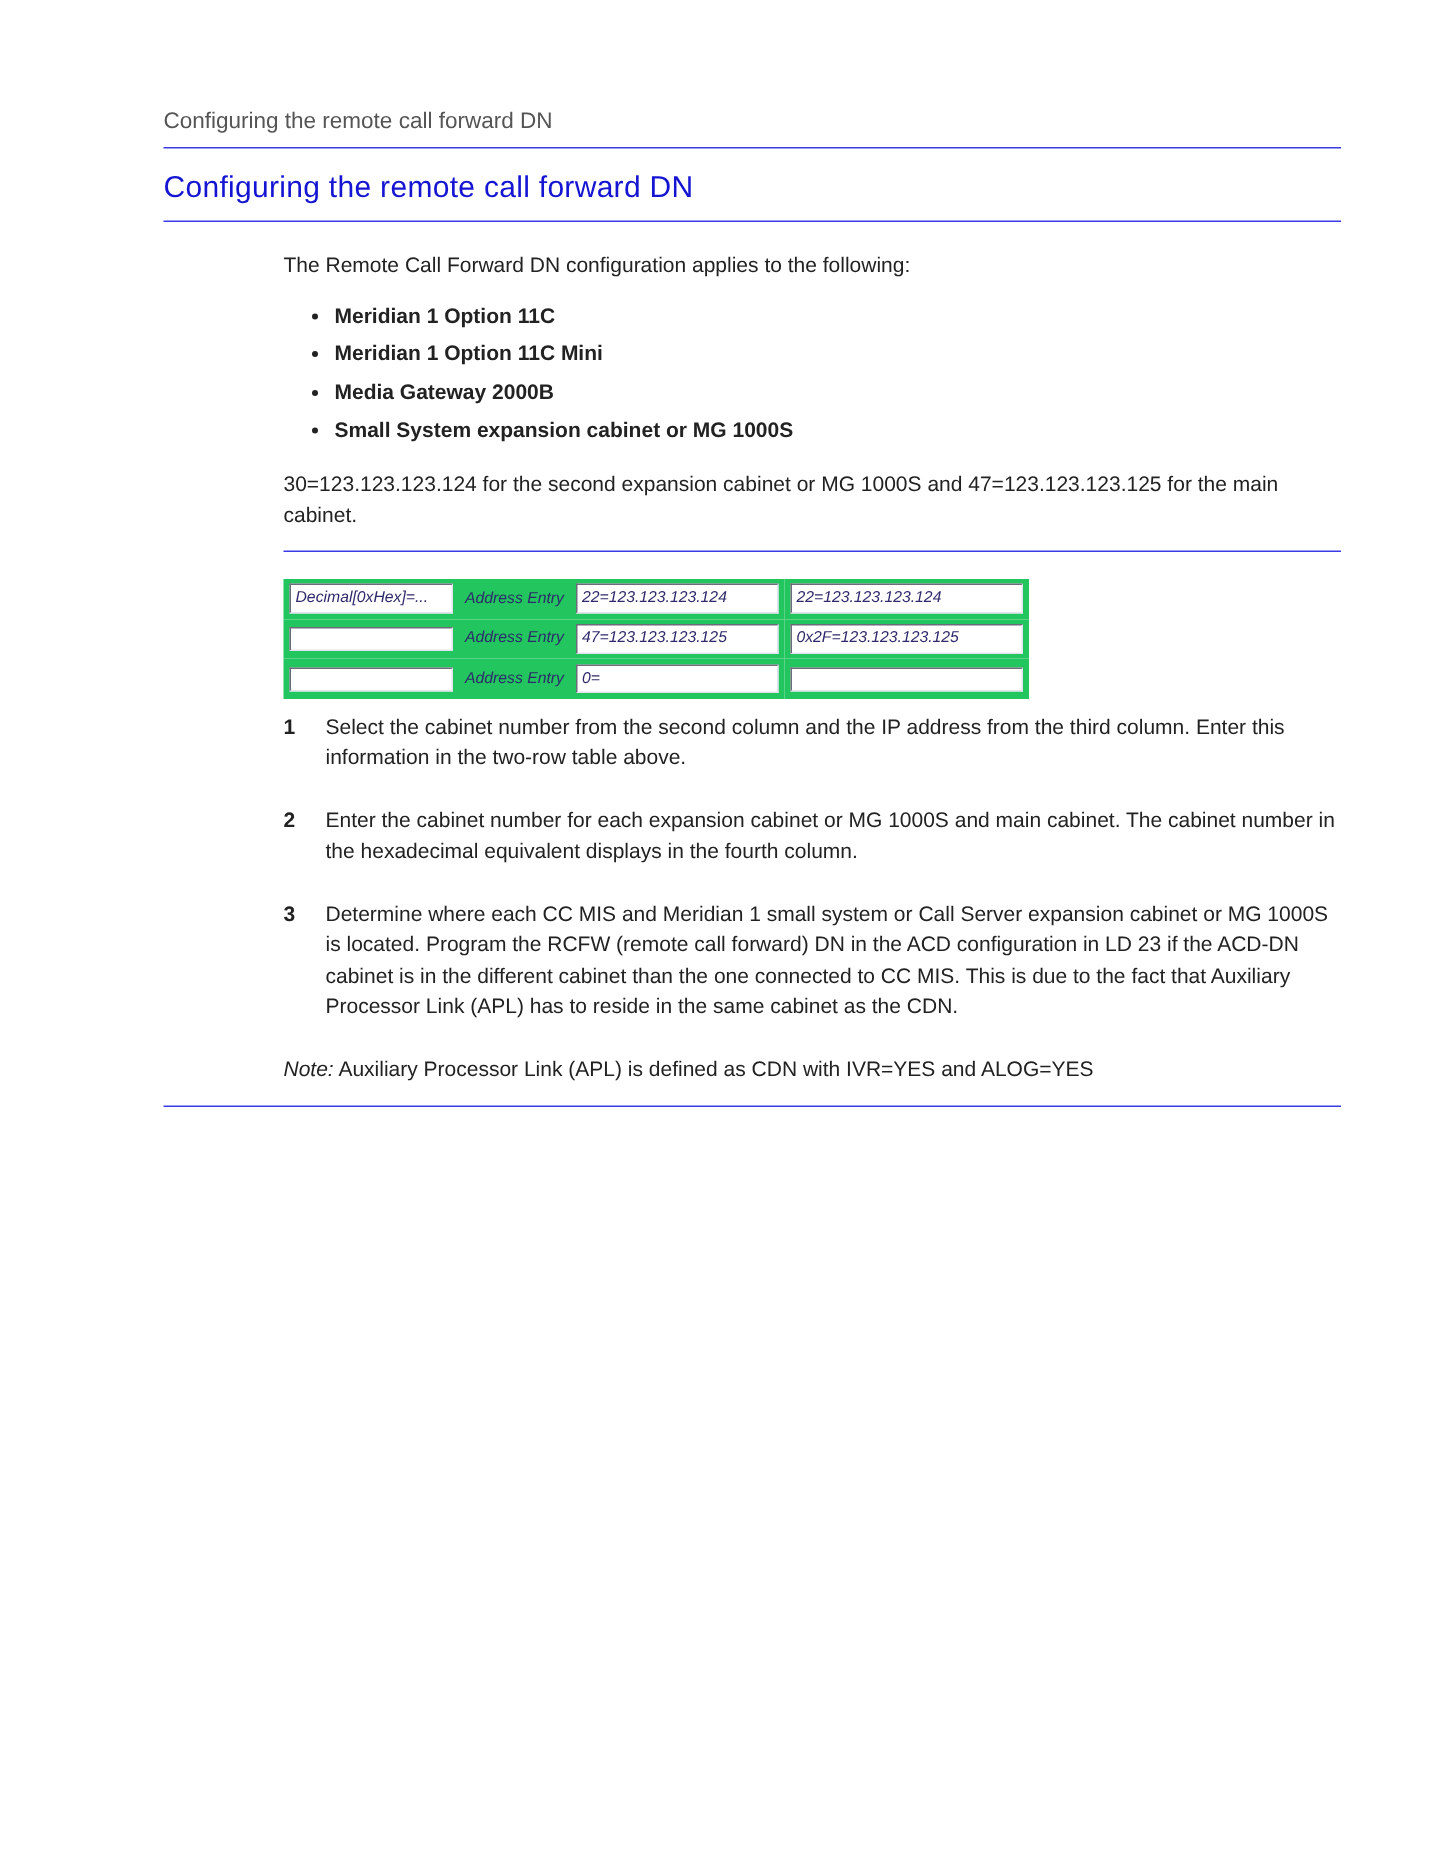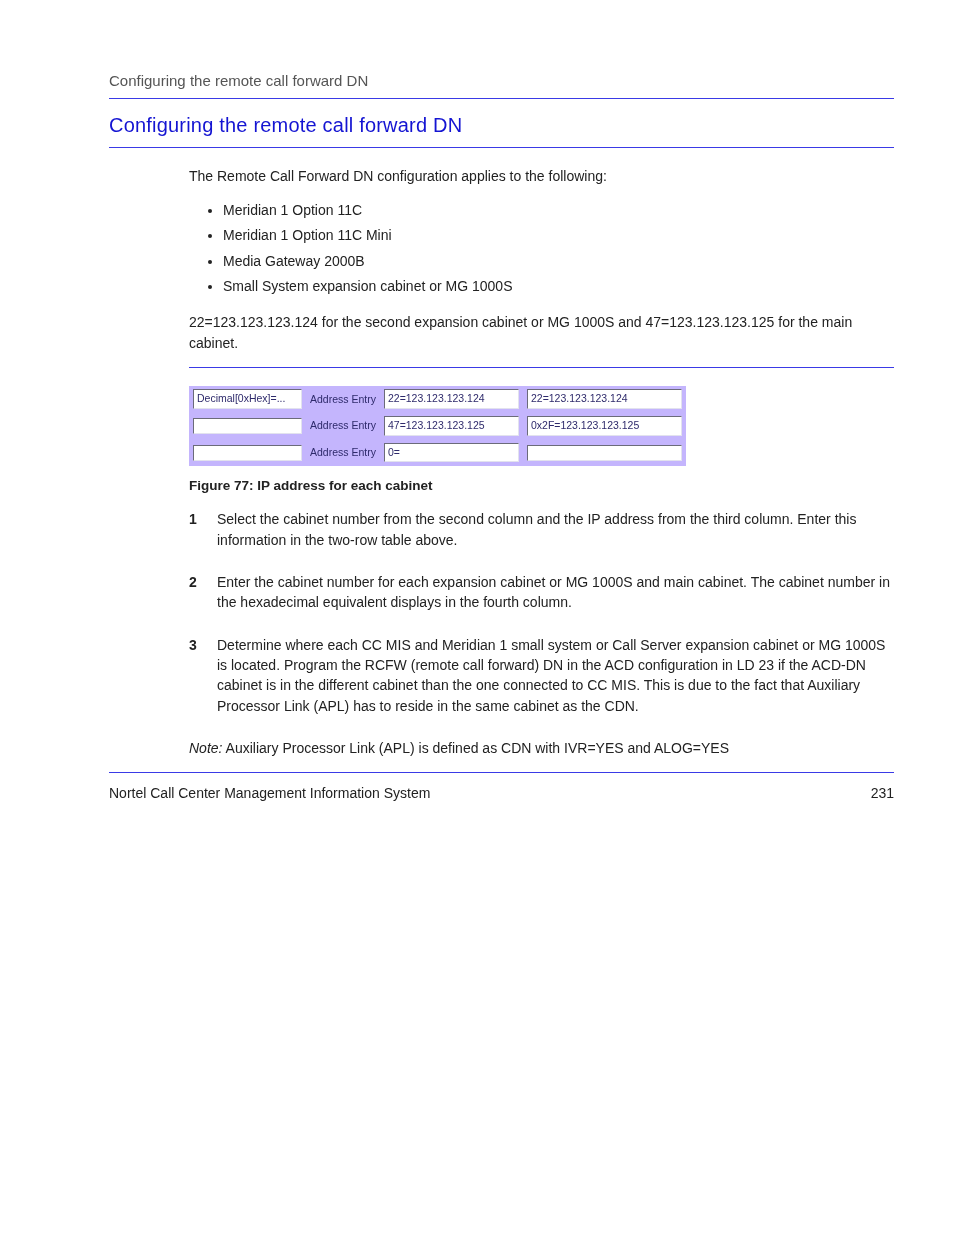--- a/index.html
+++ b/index.html
@@ -34,31 +34,32 @@
     margin: 0 0 18px 0;
   }
   .narrow {
     margin-left: 80px;
   }
   p { margin: 0 0 14px 0; }
   ul.bullets {
     margin: 0 0 16px 0;
     padding-left: 34px;
   }
-  ul.bullets li { margin: 5px 0; }
+  ul.bullets li { margin: 5px 0; font-weight: bold; }
   .fig-wrap { margin: 10px 0 8px 0; }
   .fig-table {
     border-collapse: collapse;
     font-family: Verdana, Geneva, sans-serif;
     font-size: 10.5px;
     color: #2e2a6b;
   }
   .fig-table td {
     padding: 0;
-    background: #c4b5fd;
+    background: #22c55e;
+    font-style: italic;
   }
   .fig-table td.pad { padding: 3.5px 4px; }
   .fld {
     display: inline-block;
     background: #fff;
     border-top: 1.5px solid #6b6b7a;
     border-left: 1.5px solid #6b6b7a;
     border-right: 1px solid #e2e2ee;
     border-bottom: 1px solid #e2e2ee;
     padding: 1px 3px 2px 3px;
@@ -116,21 +117,21 @@
   <div class="narrow">
     <p>The Remote Call Forward DN configuration applies to the following:</p>
 
     <ul class="bullets">
       <li>Meridian 1 Option 11C</li>
       <li>Meridian 1 Option 11C Mini</li>
       <li>Media Gateway 2000B</li>
       <li>Small System expansion cabinet or MG 1000S</li>
     </ul>
 
-    <p>22=123.123.123.124 for the second expansion cabinet or MG 1000S and 47=123.123.123.125 for the main cabinet.</p>
+    <p>30=123.123.123.124 for the second expansion cabinet or MG 1000S and 47=123.123.123.125 for the main cabinet.</p>
 
     <hr class="sub-rule">
 
     <div class="fig-wrap">
       <table class="fig-table">
         <tbody>
             <tr>
           <td class="pad"><span class="fld w1">Decimal[0xHex]=...</span></td>
           <td class="pad label-cell">Address Entry</td>
           <td class="pad"><span class="fld w3">22=123.123.123.124</span></td>
@@ -145,32 +146,27 @@
         <tr>
           <td class="pad"><span class="fld w1"></span></td>
           <td class="pad label-cell">Address Entry</td>
           <td class="pad"><span class="fld w3">0=</span></td>
           <td class="pad"><span class="fld w4"></span></td>
         </tr>
       </tbody>
         </table>
     </div>
 
-    <div class="caption">Figure 77: IP address for each cabinet</div>
 
     <ol class="steps">
       <li>Select the cabinet number from the second column and the IP address from the third column. Enter this information in the two-row table above.</li>
       <li>Enter the cabinet number for each expansion cabinet or MG 1000S and main cabinet. The cabinet number in the hexadecimal equivalent displays in the fourth column.</li>
       <li>Determine where each CC MIS and Meridian 1 small system or Call Server expansion cabinet or MG 1000S is located. Program the RCFW (remote call forward) DN in the ACD configuration in LD 23 if the ACD-DN cabinet is in the different cabinet than the one connected to CC MIS. This is due to the fact that Auxiliary Processor Link (APL) has to reside in the same cabinet as the CDN.</li>
     </ol>
 
     <p>
       <em><span>Note:</span></em><span> Auxiliary Processor Link (APL) is defined as CDN with IVR=YES and ALOG=YES</span>
     </p>
 
   </div>
 
   <hr class="footer-rule">
-  <div class="footer">
-    <span>Nortel Call Center Management Information System</span>
-    <span>231</span>
-  </div>
 </div>
 
 </body></html>

